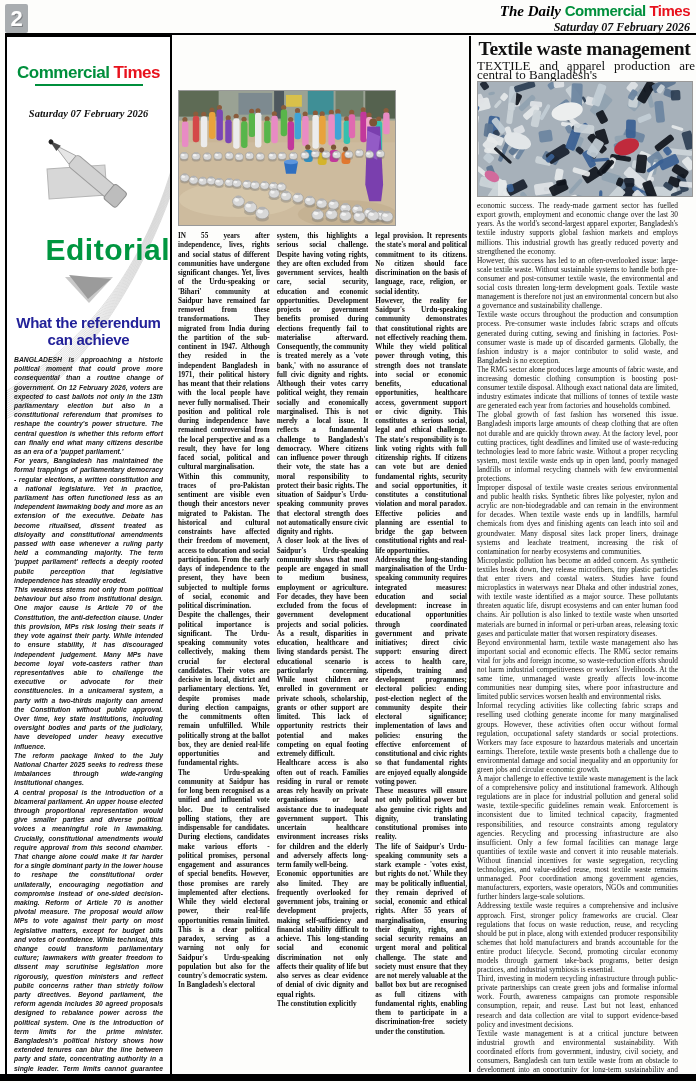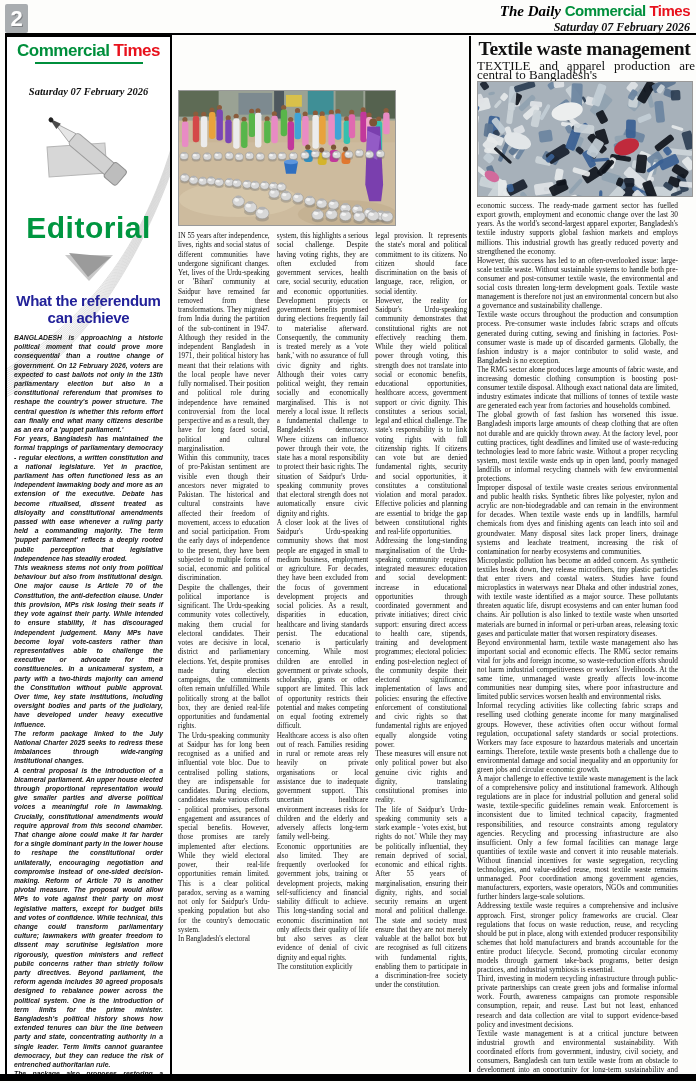--- a/index.html
+++ b/index.html
@@ -17,28 +17,28 @@
   .mast-red{font-family:"Liberation Sans",sans-serif;color:#e8121d;letter-spacing:-0.5px;}
   .mast-date{font-size:12px;font-weight:bold;font-style:italic;margin-top:1px;}
   .top-rule{position:absolute;left:5px;top:33px;width:691px;height:2px;background:#000;}
   .bottom-rule{position:absolute;left:0;top:1074px;width:696px;height:7px;background:#000;}
 
   
   .editorial-box{position:absolute;left:5px;top:35px;width:163px;height:1037px;
       border:2px solid #000;background:#fff;overflow:hidden;}
   .ed-inner{position:relative;width:100%;height:100%;}
   .swoosh-svg{position:absolute;left:0;top:60px;width:163px;height:330px;}
-  .ed-logo{position:relative;text-align:center;margin-top:4px;
+  .ed-logo{position:relative;text-align:center;margin-top:26px;
       font-family:"Liberation Sans",sans-serif;font-weight:bold;font-size:17px;letter-spacing:-0.5px;}
   .ed-logo .g{color:#008f3c;} .ed-logo .r{color:#e8121d;}
   .ed-logo-underline{width:108px;height:2px;background:#008f3c;margin:1px auto 0 auto;}
   .ed-date{position:relative;text-align:center;font-weight:bold;font-style:italic;
       font-size:10.5px;margin-top:22px;}
   .pen-wrap{position:relative;height:102px;margin-top:10px;text-align:center;}
-  .ed-label{position:relative;text-align:center;color:#009640;
+  .ed-label{position:relative;text-align:right;color:#009640;
       font-family:"Liberation Sans",sans-serif;font-weight:bold;font-size:30px;letter-spacing:0.5px;
       margin-top:2px;}
   .arrow-wrap{position:relative;text-align:center;margin-top:8px;height:34px;}
   .ed-headline{position:relative;text-align:center;color:#232299;
       font-family:"Liberation Sans",sans-serif;font-weight:bold;font-size:15px;line-height:1.1;
       margin:6px 4px 0 4px;letter-spacing:-0.3px;}
   .ed-body{position:relative;margin:7px 7px 0 7px;font-family:"Liberation Sans",sans-serif;
       font-weight:bold;font-style:italic;font-size:6.8px;line-height:9.2px;text-align:justify;
       color:#191919;}
   .ed-body p{margin:0;}
@@ -50,21 +50,21 @@
   .mid-headline{position:absolute;left:0;top:20px;width:100%;text-align:center;font-weight:bold;
       font-size:22px;letter-spacing:-0.5px;}
   .photo-row{position:absolute;left:5px;top:54px;width:289px;height:136px;}
   .saidpur-photo{position:absolute;left:0;top:0;width:218px;height:136px;border:1px solid #999;
       box-sizing:border-box;}
   .photo-side-text{position:absolute;left:224px;top:2px;width:65px;height:134px;
       font-size:7.4px;line-height:9.2px;text-align:justify;overflow:hidden;}
   .mid-cols{position:absolute;left:5px;top:196px;width:289px;height:838px;display:grid;
       grid-template-columns:1fr 1fr 1fr;column-gap:7px;}
   .mid-col{font-size:7.2px;line-height:9.25px;text-align:justify;overflow:hidden;}
-  .mid-col p{margin:0;}
+  .mid-col p{margin:0;font-weight:bold;}
 
   
   .right{position:absolute;left:469px;top:36px;width:227px;height:1036px;border-left:2px solid #000;
       overflow:hidden;}
   .right-headline{position:relative;text-align:center;font-weight:bold;font-size:19.5px;
       margin-top:2px;letter-spacing:-0.3px;}
   .right-intro{position:relative;margin:1px 3px 0 6px;font-size:13px;line-height:9.1px;
       text-align:justify;}
   .textile-photo{position:relative;display:block;margin:2px 3px 0 6px;width:216px;height:116px;
       border:1px solid #999;box-sizing:border-box;}

